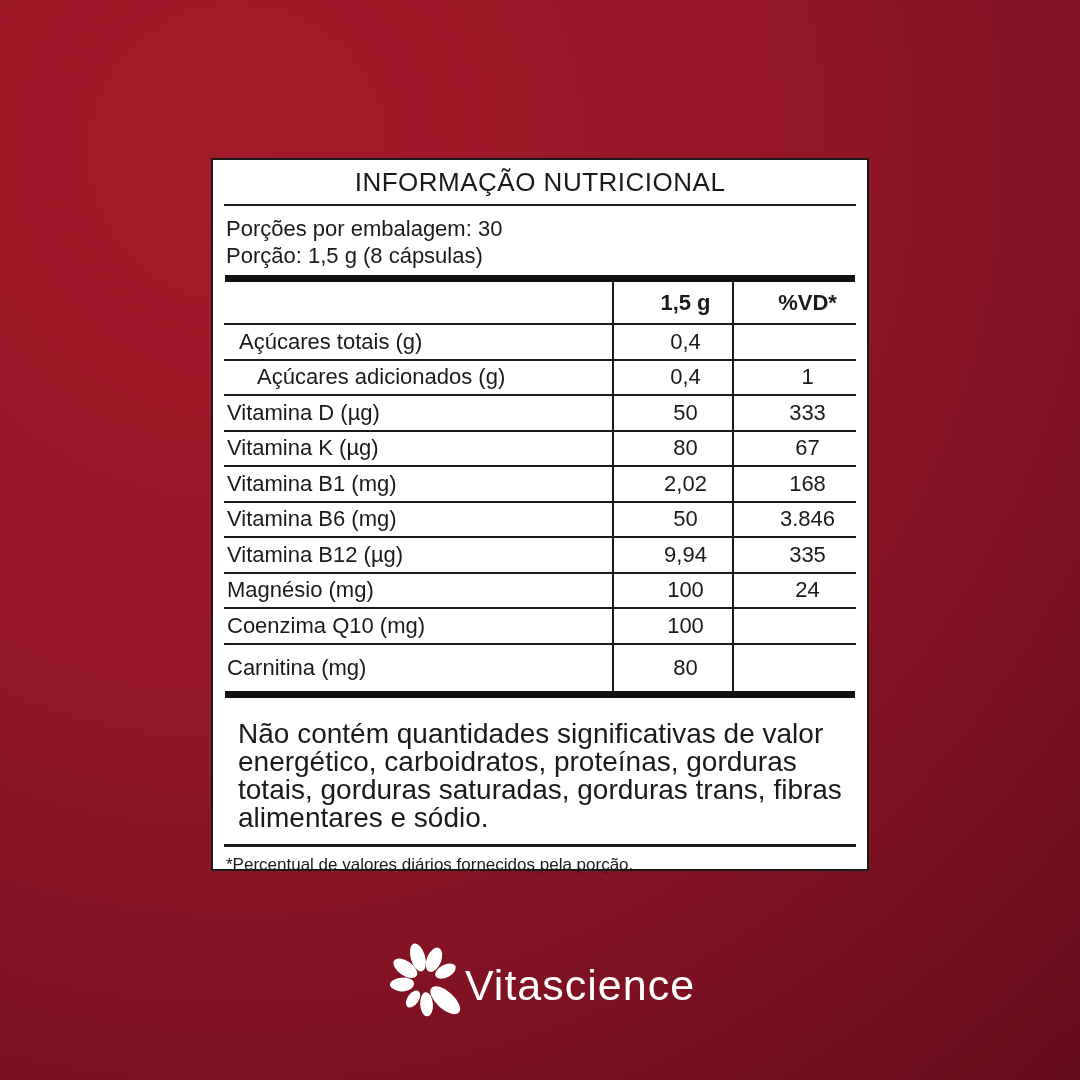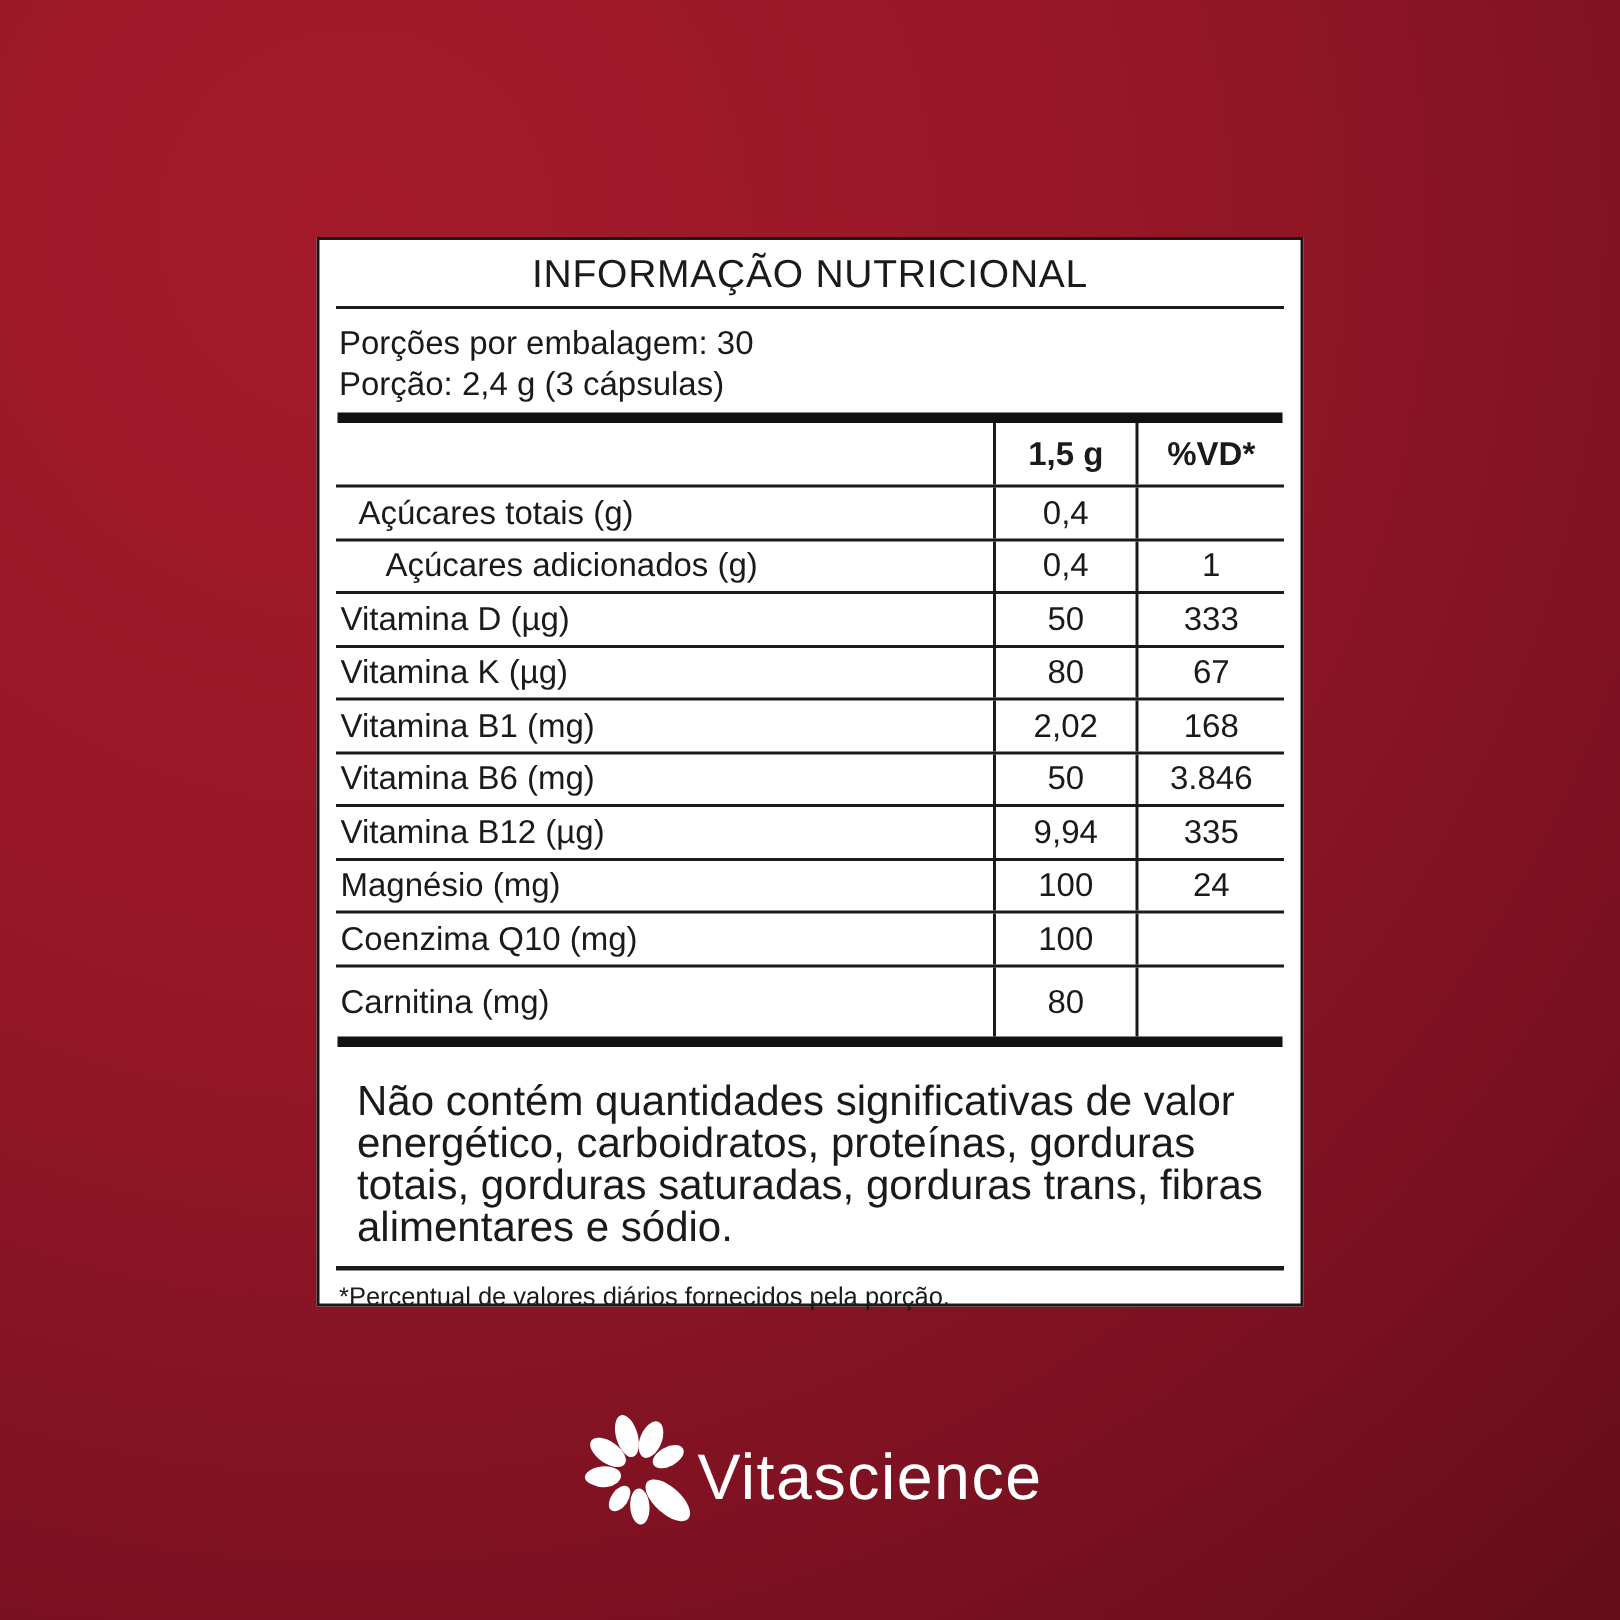--- a/index.html
+++ b/index.html
@@ -26,21 +26,21 @@
   .servings{padding:9px 3px 0;font-size:22px;line-height:27px;}
   .thick-bar{height:7px;background:#111;margin:0 2px;}
   .thick-bar.top{margin-top:6px;}
   .tbl{margin:0 1px;}
   .row{
     display:flex;align-items:stretch;height:33.5px;
     border-bottom:2px solid #1a1a1a;font-size:22px;
   }
   .row.header{height:41px;font-weight:bold;}
   .row.last{border-bottom:none;height:46px;}
-  .cell{display:flex;align-items:center;}
+  .cell{display:flex;align-items:center;padding-left:25px;}
   .cell.name{flex:1;padding-left:3px;}
   .row.indent-1 .cell.name{padding-left:15px;}
   .row.indent-2 .cell.name{padding-left:33px;}
   .cell.amt{width:93px;border-left:2px solid #1a1a1a;justify-content:center;text-align:center;}
   .cell.vd{width:97px;border-left:2px solid #1a1a1a;justify-content:center;text-align:center;}
   .note{margin:12px;padding:10px 3px 0;font-size:28px;line-height:28px;}
   .mid-rule{height:3px;background:#1a1a1a;margin:11px 1px 0;}
   .footnote{padding:8px 3px 0;font-size:17px;}
   
   .brand{
@@ -59,21 +59,21 @@
 
 <div class="canvas">
 
   <div class="card">
 
     <div class="panel-title">INFORMAÇÃO NUTRICIONAL</div>
     <div class="title-rule"></div>
 
     <div class="servings">
       <div>Porções por embalagem: 30</div>
-      <div>Porção: 2,4 g (3 cápsulas)</div>
+      <div>Porção: 1,5 g (8 cápsulas)</div>
     </div>
 
     <div class="thick-bar top"></div>
 
     <div class="tbl">
 
       <div class="row header">
         <div class="cell name"></div>
         <div class="cell amt">1,5 g</div>
         <div class="cell vd">%VD*</div>

